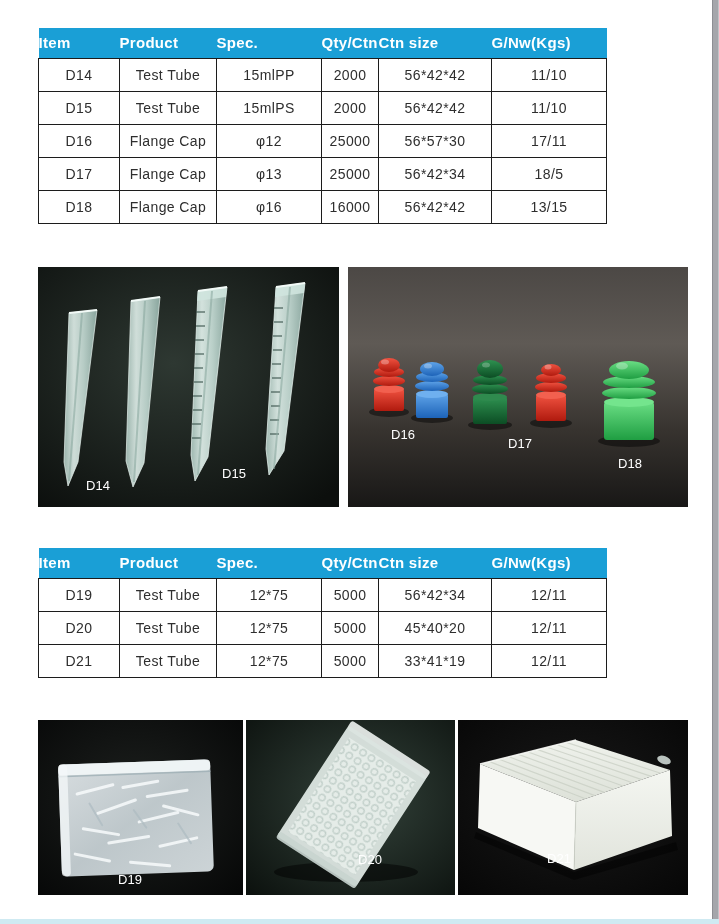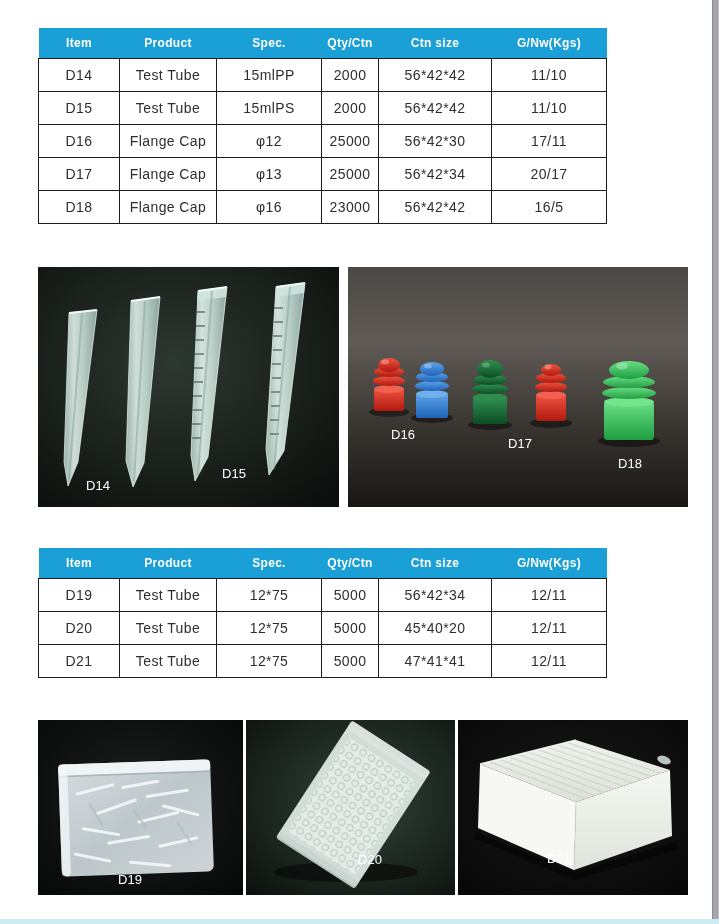--- a/index.html
+++ b/index.html
@@ -16,22 +16,22 @@
     font-family:"Liberation Sans",sans-serif;
   }
   table.spec{
     position:absolute;left:38px;width:568px;
     border-collapse:collapse;table-layout:fixed;
   }
   #table1{top:28px;}
   #table2{top:548px;}
   table.spec th{
     background:var(--accent-color);color:#fff;
-    font-size:12px;font-weight:bold;height:30px;
-    border:none;text-align:center;letter-spacing:.3px;
+    font-size:15px;font-weight:bold;height:30px;
+    border:none;text-align:left;letter-spacing:.3px;
   }
   table.spec td{
     border:1px solid #1c1c1c;height:33px;
     font-size:14px;color:#2e2e2e;text-align:center;
     letter-spacing:.4px;
   }
   .photo{position:absolute;overflow:hidden;}
   .photo svg{display:block;}
   #photo-tubes{left:38px;top:267px;width:301px;height:240px;}
   #photo-caps{left:348px;top:267px;width:340px;height:240px;}
@@ -88,38 +88,38 @@
         <td>15mlPS</td>
         <td>2000</td>
         <td>56*42*42</td>
         <td>11/10</td>
       </tr>
       <tr>
         <td>D16</td>
         <td>Flange Cap</td>
         <td>φ12</td>
         <td>25000</td>
-        <td>56*42*30</td>
+        <td>56*57*30</td>
         <td>17/11</td>
       </tr>
       <tr>
         <td>D17</td>
         <td>Flange Cap</td>
         <td>φ13</td>
         <td>25000</td>
         <td>56*42*34</td>
-        <td>20/17</td>
+        <td>18/5</td>
       </tr>
       <tr>
         <td>D18</td>
         <td>Flange Cap</td>
         <td>φ16</td>
-        <td>23000</td>
+        <td>16000</td>
         <td>56*42*42</td>
-        <td>16/5</td>
+        <td>13/15</td>
       </tr>
     </tbody>
   </table>
 
   <div class="photo" id="photo-tubes">
     <svg width="301" height="240" viewBox="0 0 301 240">
       <defs>
         <radialGradient id="bgTubes" cx="45%" cy="40%" r="75%">
           <stop offset="0%" stop-color="#2e3832"></stop>
             <stop offset="100%" stop-color="#0c0f0d"></stop>
@@ -275,21 +275,21 @@
         <td>12*75</td>
         <td>5000</td>
         <td>45*40*20</td>
         <td>12/11</td>
       </tr>
       <tr>
         <td>D21</td>
         <td>Test Tube</td>
         <td>12*75</td>
         <td>5000</td>
-        <td>47*41*41</td>
+        <td>33*41*19</td>
         <td>12/11</td>
       </tr>
     </tbody>
   </table>
 
   <div class="photo" id="photo-bag">
     <svg width="205" height="175" viewBox="0 0 205 175">
       <defs>
         <radialGradient id="bgBag" cx="48%" cy="45%" r="75%">
           <stop offset="0%" stop-color="#1d201e"></stop>

